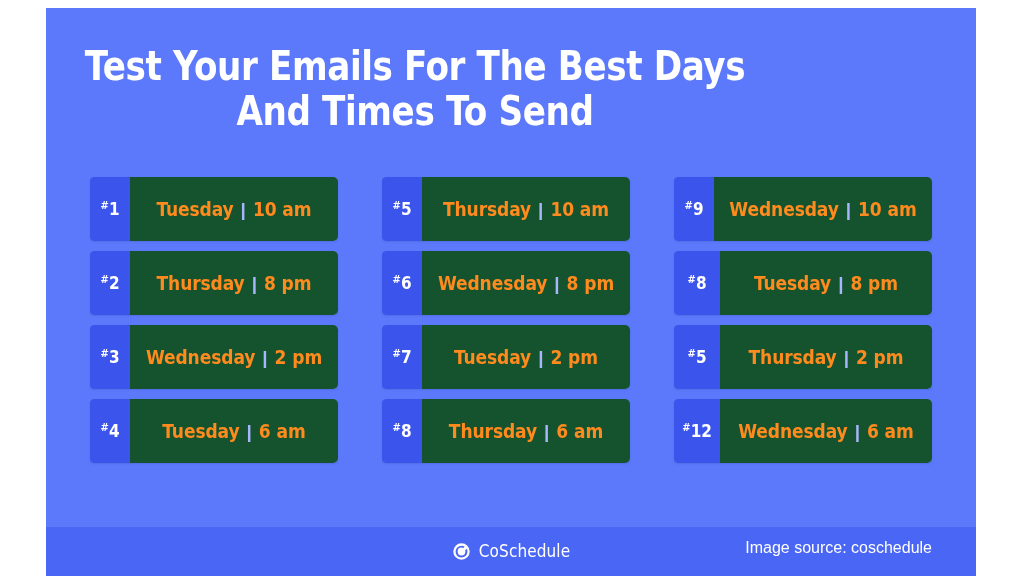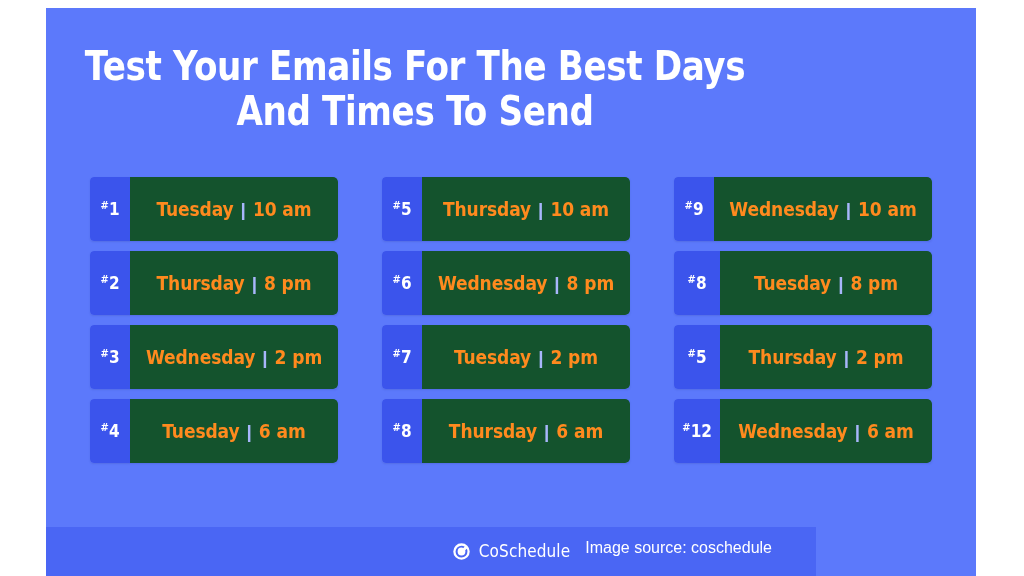--- a/index.html
+++ b/index.html
@@ -120,21 +120,21 @@
     font-size: 19px;
     line-height: 1;
     font-family: "Liberation Sans", sans-serif;
   }
 
   
   #footer-band {
     position: absolute;
     left: 0;
     top: 519px;
-    width: 770px;
+    width: 930px;
     height: 49px;
     background: #4a66f4;
   }
   #footer-logo {
     position: absolute;
     left: 0;
     top: 0;
     width: 930px;
     height: 49px;
     display: flex;

